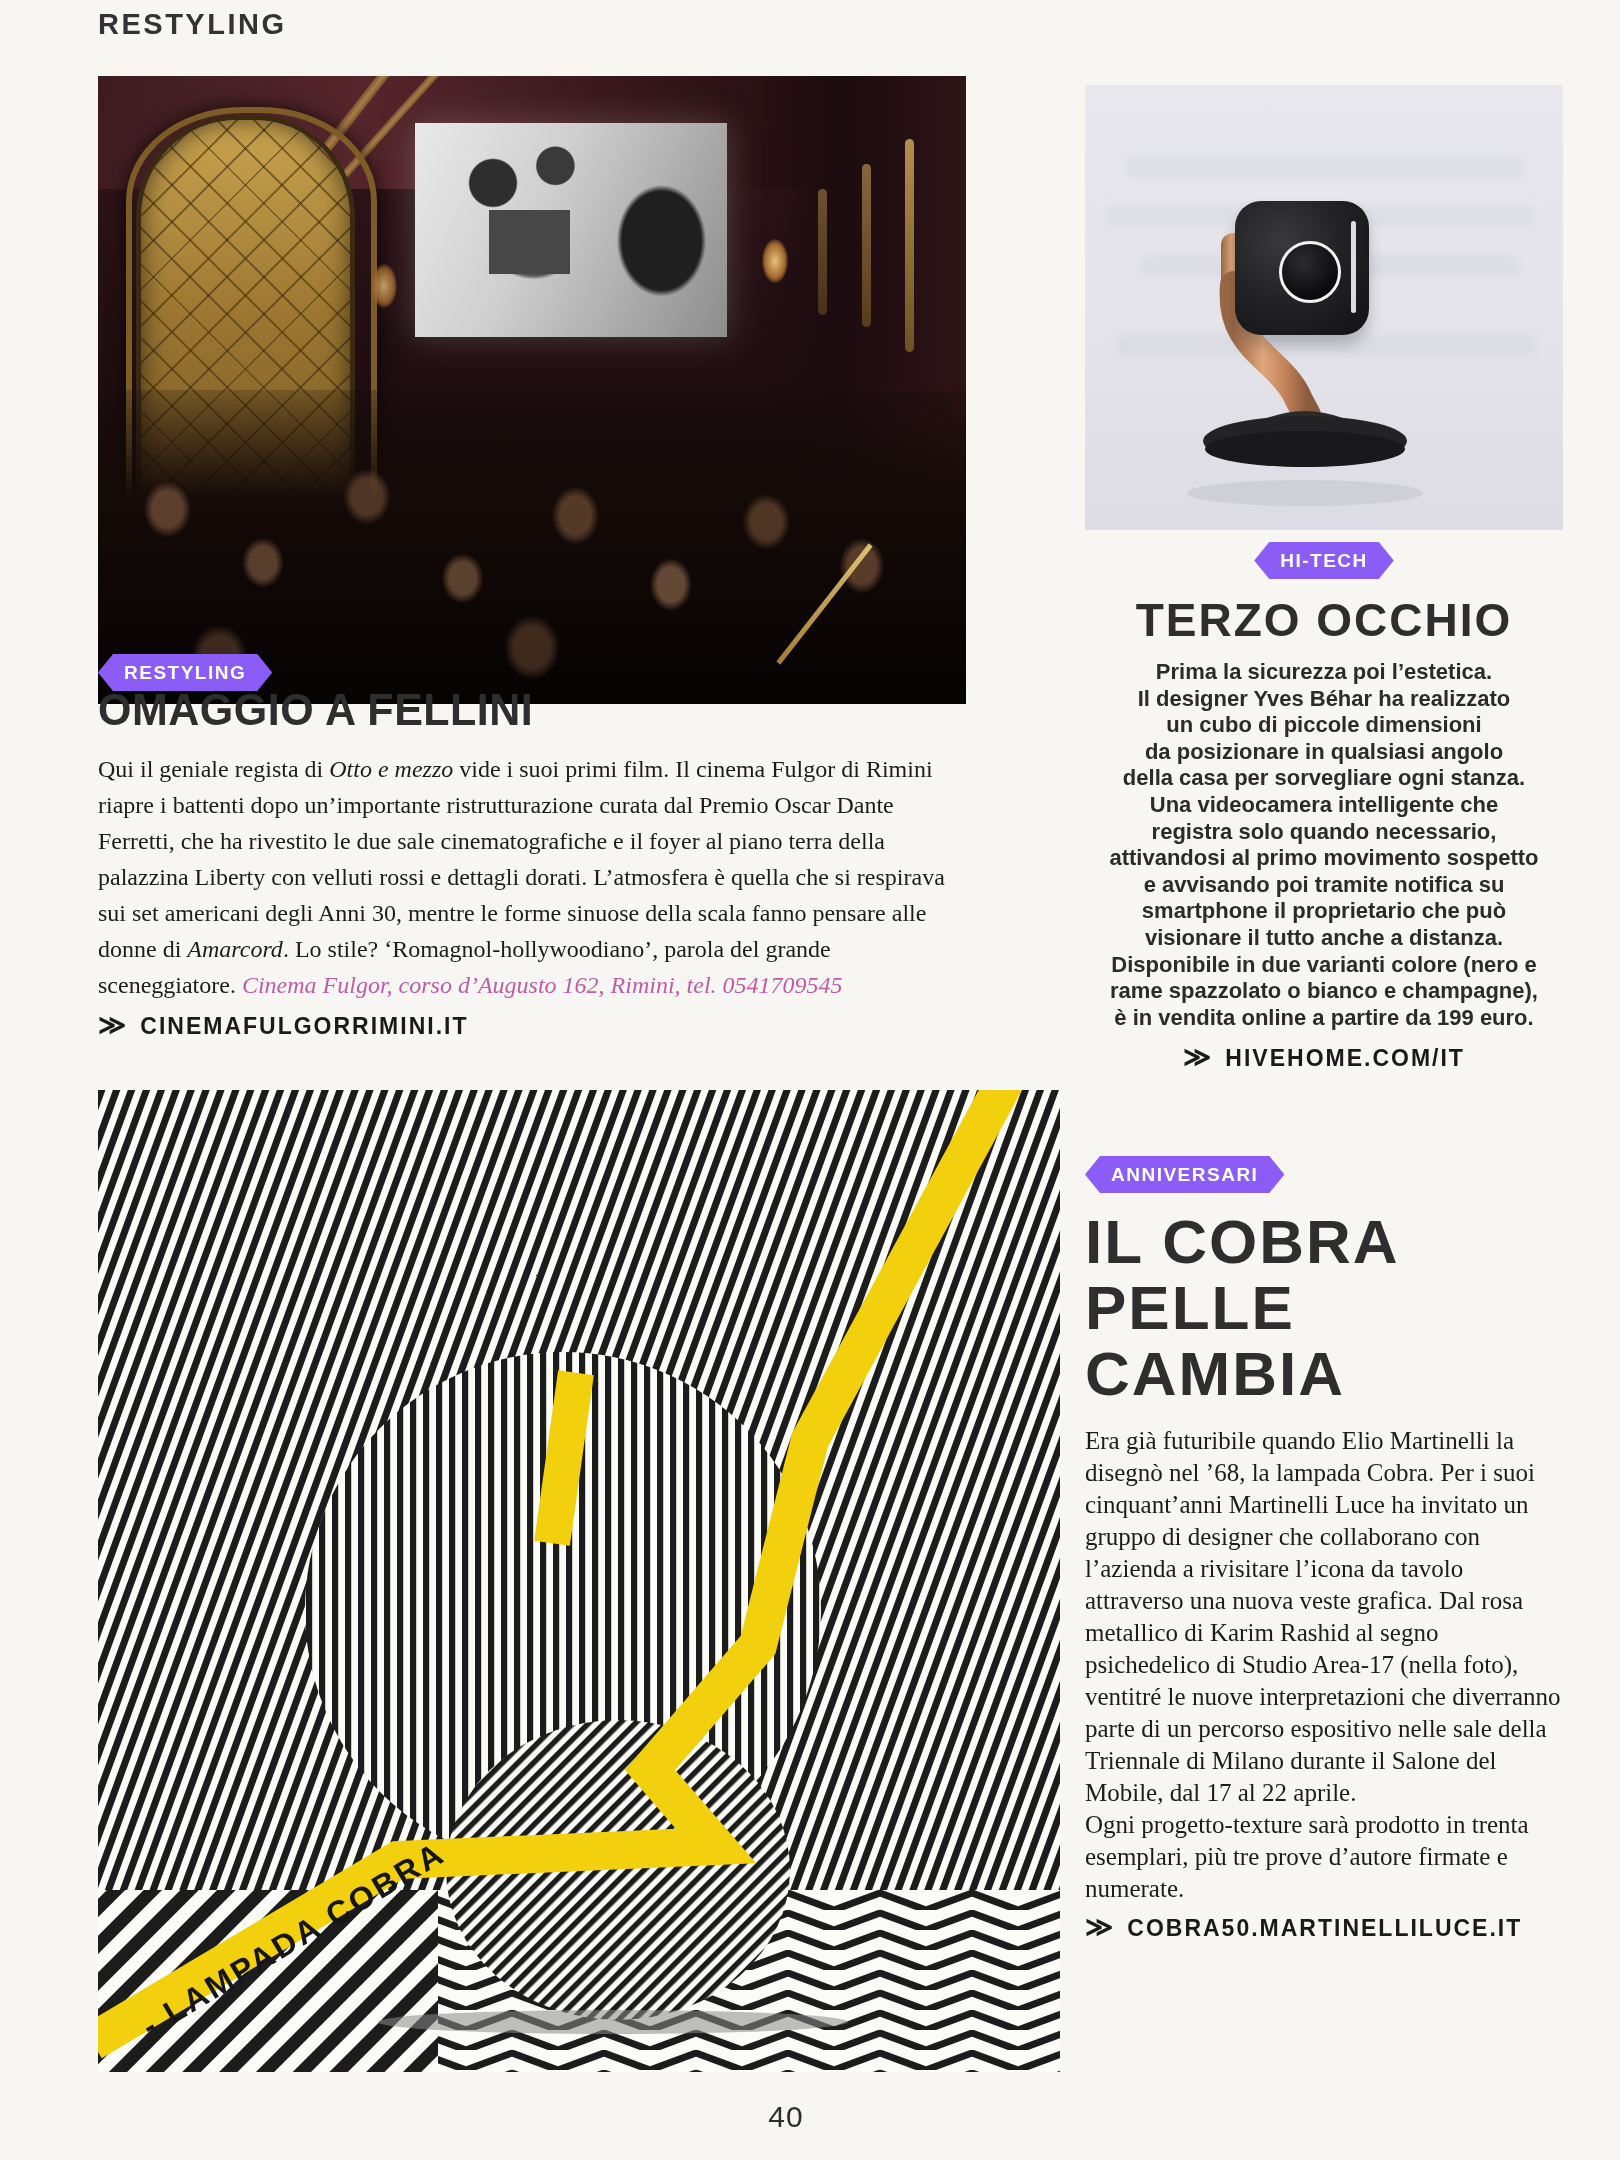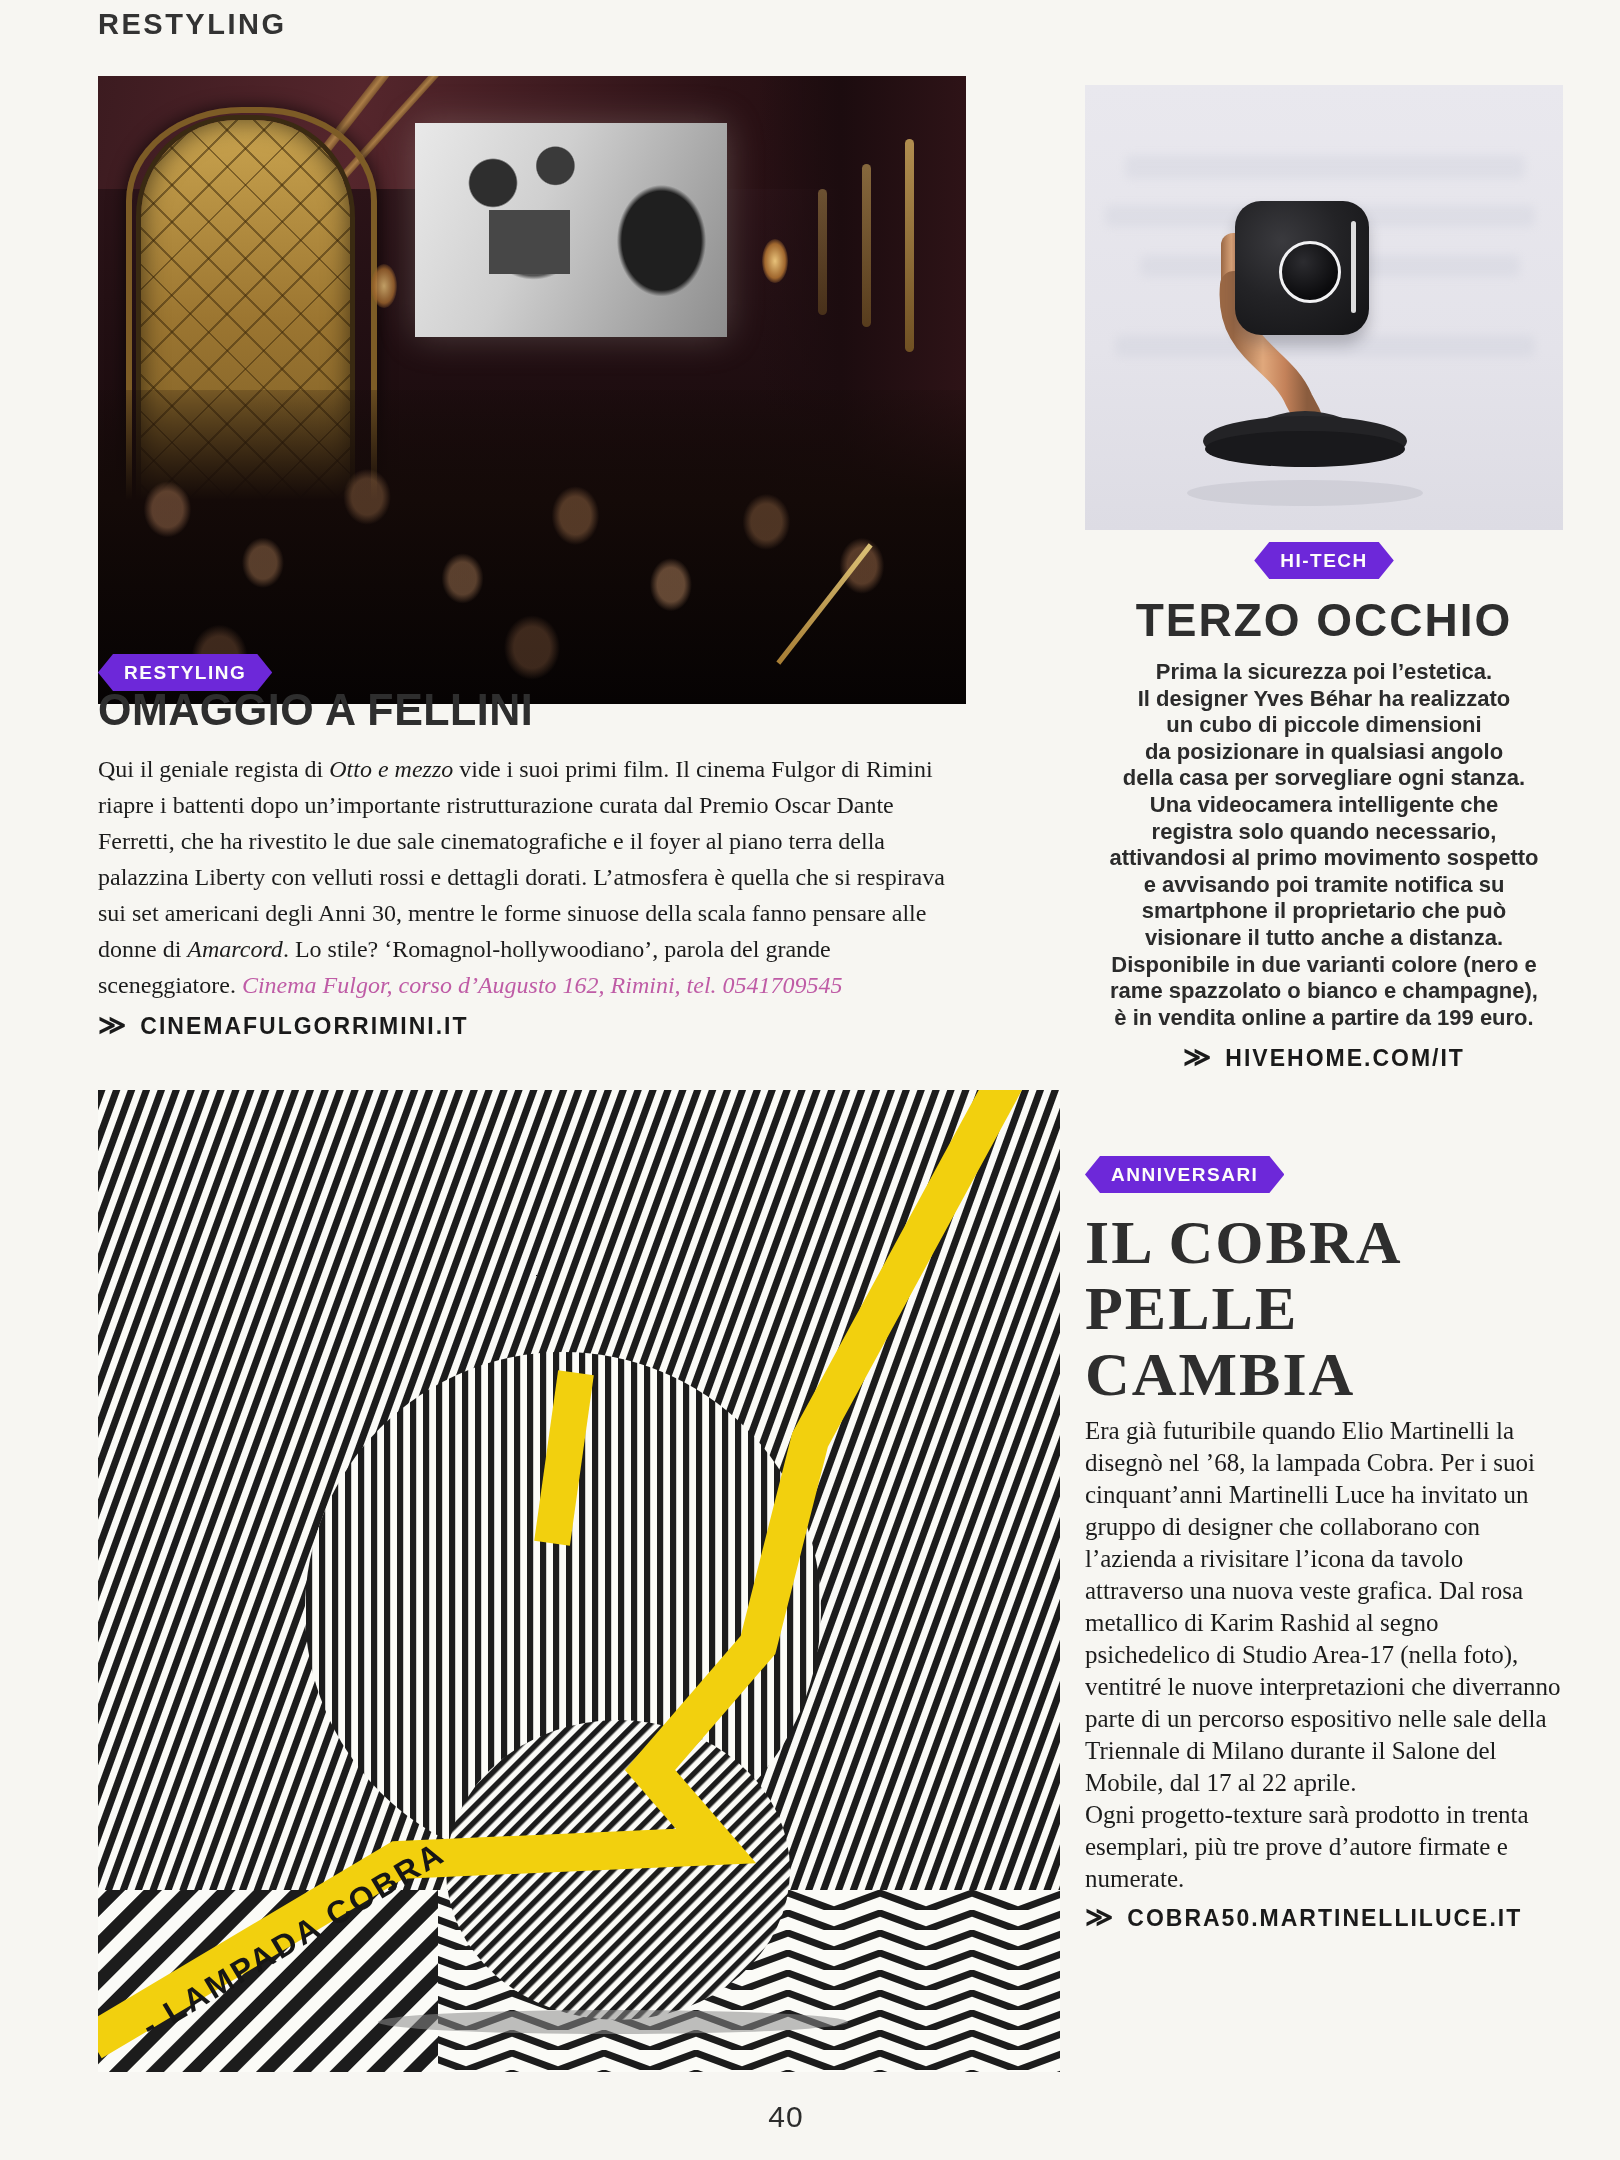--- a/index.html
+++ b/index.html
@@ -3,21 +3,21 @@
 <meta charset="utf-8">
 <style>
   html,body{margin:0;padding:0;}
   body{width:1620px;height:2160px;position:relative;background:#f7f6f2;font-family:"Liberation Sans",sans-serif;color:#1c1c1c;overflow:hidden;}
   .abs{position:absolute;}
 
   
   #anteprima{left:98px;top:8px;font-size:29px;font-weight:700;letter-spacing:2.5px;color:#333;}
 
   
-  .badge{display:inline-block;background:#6d28d9;color:#fdfdfb;font-weight:700;font-size:19px;line-height:1;letter-spacing:1.5px;padding:9px 26px;clip-path:polygon(15px 0,calc(100% - 15px) 0,100% 50%,calc(100% - 15px) 100%,15px 100%,0 50%);}
+  .badge{display:inline-block;background:#8b5cf6;color:#fdfdfb;font-weight:700;font-size:19px;line-height:1;letter-spacing:1.5px;padding:9px 26px;clip-path:polygon(15px 0,calc(100% - 15px) 0,100% 50%,calc(100% - 15px) 100%,15px 100%,0 50%);}
 
   
   #cinema-photo{left:98px;top:76px;width:868px;height:628px;background:linear-gradient(180deg,#33161c 0%,#241014 35%,#170a0c 70%,#0c0607 100%);overflow:hidden;}
   .c-ceiling{position:absolute;left:0;top:0;width:100%;height:18%;background:linear-gradient(100deg,#3c1b20 0%,#55262c 30%,#2c1216 70%,#1c0b0e 100%);}
   .c-beam1,.c-beam2{position:absolute;background:linear-gradient(90deg,#8a6230,#c89c51,#8a6230);opacity:.75;}
   .c-beam1{left:26%;top:-4%;width:10px;height:30%;transform:rotate(38deg);}
   .c-beam2{left:33%;top:-5%;width:8px;height:26%;transform:rotate(42deg);}
   .c-door{position:absolute;left:5%;top:7%;width:24%;height:70%;background:linear-gradient(180deg,#caa44f 0%,#9c7631 45%,#6e5322 100%);border-radius:46% 46% 0 0/22% 22% 0 0;box-shadow:0 0 0 5px #3a2a12,0 0 26px rgba(0,0,0,.6) inset;
     background-image:repeating-linear-gradient(45deg,rgba(60,40,10,.5) 0 2px,transparent 2px 26px),repeating-linear-gradient(-45deg,rgba(60,40,10,.5) 0 2px,transparent 2px 26px),linear-gradient(180deg,#caa44f 0%,#9c7631 45%,#6e5322 100%);}
   .c-doorframe{position:absolute;left:3.2%;top:5%;width:27.6%;height:74%;border:6px solid #7d5c26;border-bottom:none;border-radius:46% 46% 0 0/20% 20% 0 0;box-shadow:0 0 18px rgba(0,0,0,.7);}
@@ -75,21 +75,21 @@
   .cam-cube{position:absolute;left:150px;top:116px;width:134px;height:134px;border-radius:26px;background:radial-gradient(circle at 35% 30%,#3a3a3e 0%,#232326 45%,#121214 100%);box-shadow:0 10px 14px rgba(40,40,50,.25);}
   .cam-lens{position:absolute;left:44px;top:40px;width:56px;height:56px;border-radius:50%;border:3px solid #f2f2f4;background:radial-gradient(circle at 38% 32%,#2c2c30 0%,#0b0b0d 70%);}
   .cam-gloss{position:absolute;right:13px;top:20px;width:5px;height:92px;border-radius:3px;background:#fff;opacity:.85;}
   .hive-title{font-size:46px;font-weight:700;letter-spacing:2px;color:#2e2e2e;margin:14px 0 12px 0;}
   .hive-body{font-weight:700;font-size:22px;line-height:26.6px;color:#2b2b2b;}
   .hive-body span{display:block;}
   .centerlink{justify-content:center;margin-top:14px;}
 
   
   #cobra-block{left:1085px;top:1156px;width:478px;}
-  .cobra-title{font-family:Liberation Serif, serif;font-size:62px;line-height:66px;font-weight:700;letter-spacing:2px;color:#2e2e2e;margin:16px 0 8px 0;}
+  .cobra-title{font-family:Liberation Sans, sans-serif;font-size:62px;line-height:66px;font-weight:700;letter-spacing:2px;color:#2e2e2e;margin:16px 0 18px 0;}
   .cobra-title span{display:block;}
   #cobra-block .serif-body{font-size:25px;line-height:32px;}
 </style>
 </head>
 <body>
 
 <div class="abs" id="anteprima">RESTYLING</div>
 
 <div class="abs" id="cinema-photo">
   <div class="c-ceiling"></div>

